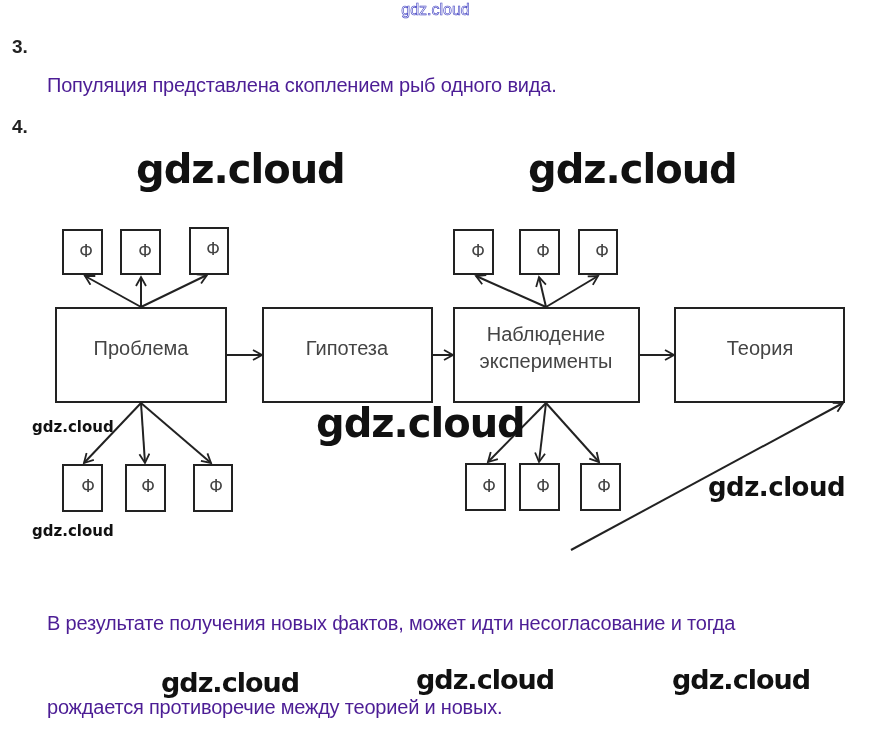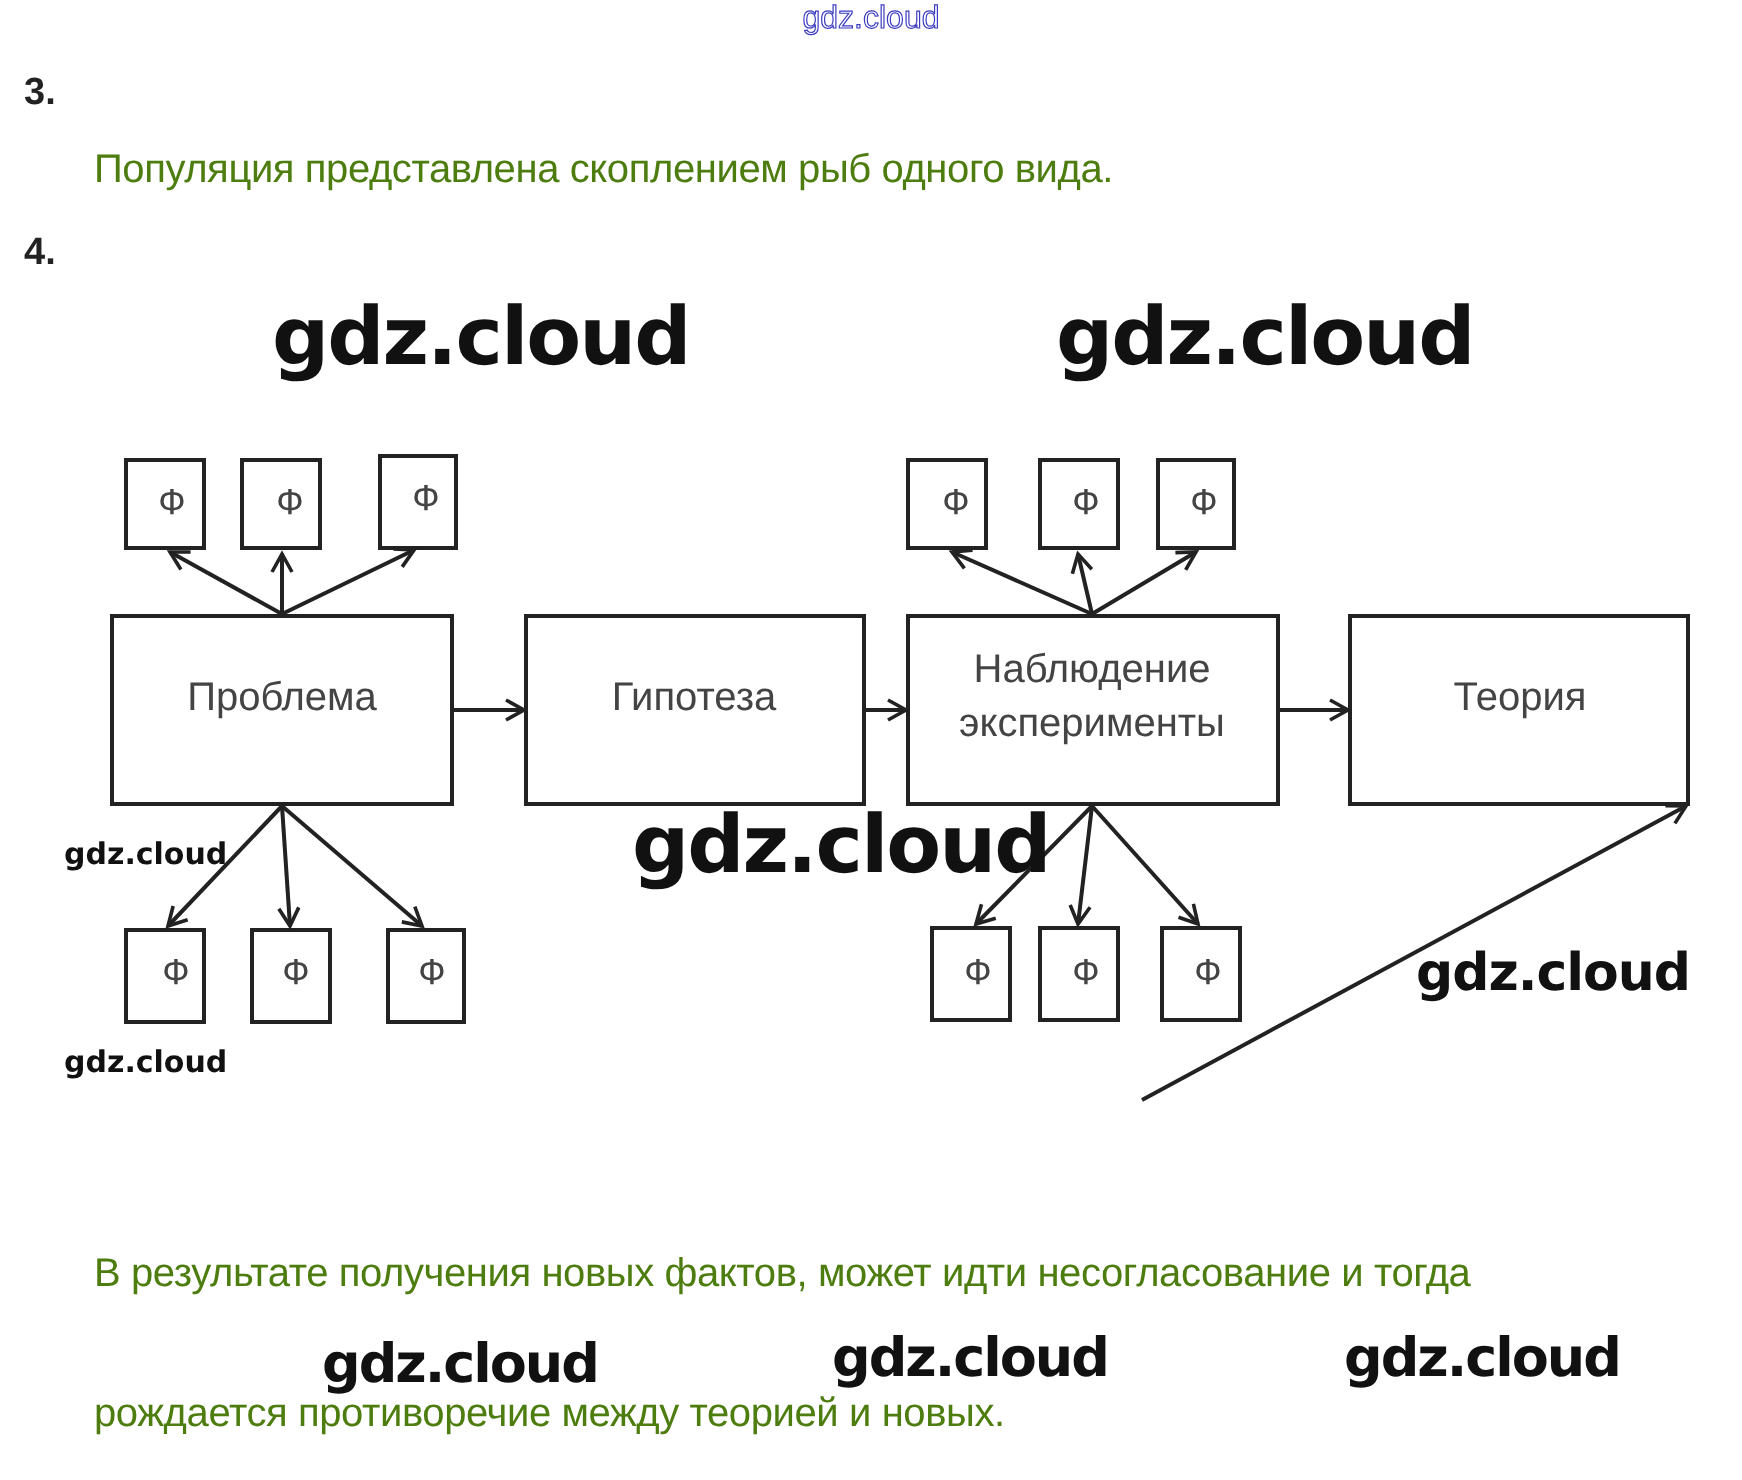--- a/index.html
+++ b/index.html
@@ -1,20 +1,20 @@
 <!DOCTYPE html>
 <html><head>
 <meta charset="utf-8">
 <style>
   html, body { margin:0; padding:0; background:#ffffff; }
   body { width:871px; height:740px; position:relative; overflow:hidden; font-family:"Liberation Sans", sans-serif; color:#333; }
   .abs { position:absolute; }
   .top-wm { left:0; width:871px; top:1px; text-align:center; font-size:16px; color:#fff; -webkit-text-stroke:0.6px #3b3bc0; font-family:"Liberation Sans", sans-serif; }
   .qnum { font-weight:bold; font-size:19px; color:#222; left:12px; }
-  .para { font-size:20px; color:#4d7c0f; left:47px; letter-spacing:-0.2px; }
+  .para { font-size:20px; color:#4c1d95; left:47px; letter-spacing:-0.2px; }
   .wm-big { font-family:"DejaVu Sans", sans-serif; font-weight:bold; font-size:40px; color:#111; letter-spacing:-1px; }
   .wm-mid { font-family:"DejaVu Sans", sans-serif; font-weight:bold; font-size:26px; color:#111; letter-spacing:-0.5px; }
   .wm-small { font-family:"DejaVu Sans", sans-serif; font-weight:bold; font-size:15px; color:#111; }
   .wm-bottom { font-family:"DejaVu Sans", sans-serif; font-weight:bold; font-size:27px; color:#111; letter-spacing:-1px; }
   svg { position:absolute; left:0; top:0; }
   svg text { font-family:"Liberation Sans", sans-serif; fill:#444; }
 </style>
 </head>
 <body>
 
@@ -121,17 +121,17 @@
   <line x1="546" y1="403" x2="488" y2="462" stroke="#222" stroke-width="2" marker-end="url(#arr)"></line>
   <line x1="546" y1="403" x2="539" y2="462" stroke="#222" stroke-width="2" marker-end="url(#arr)"></line>
   <line x1="546" y1="403" x2="599" y2="462" stroke="#222" stroke-width="2" marker-end="url(#arr)"></line>
 </svg>
 
 <div class="abs wm-small" style="left:32px; top:418px;">gdz.cloud</div>
 <div class="abs wm-small" style="left:32px; top:522px;">gdz.cloud</div>
 <div class="abs wm-big" style="left:316px; top:400px;">gdz.cloud</div>
 <div class="abs wm-mid" style="left:708px; top:472px;">gdz.cloud</div>
 
-<div class="abs para" style="top:626px;text-align:right;">В результате получения новых фактов, может идти несогласование и тогда</div>
+<div class="abs para" style="top:612px;text-align:right;">В результате получения новых фактов, может идти несогласование и тогда</div>
 <div class="abs wm-bottom" style="left:161px; top:667px;">gdz.cloud</div>
 <div class="abs wm-bottom" style="left:416px; top:664px;">gdz.cloud</div>
 <div class="abs wm-bottom" style="left:672px; top:664px;">gdz.cloud</div>
 <div class="abs para" style="top:696px;">рождается противоречие между теорией и новых.</div>
 
 </body></html>

